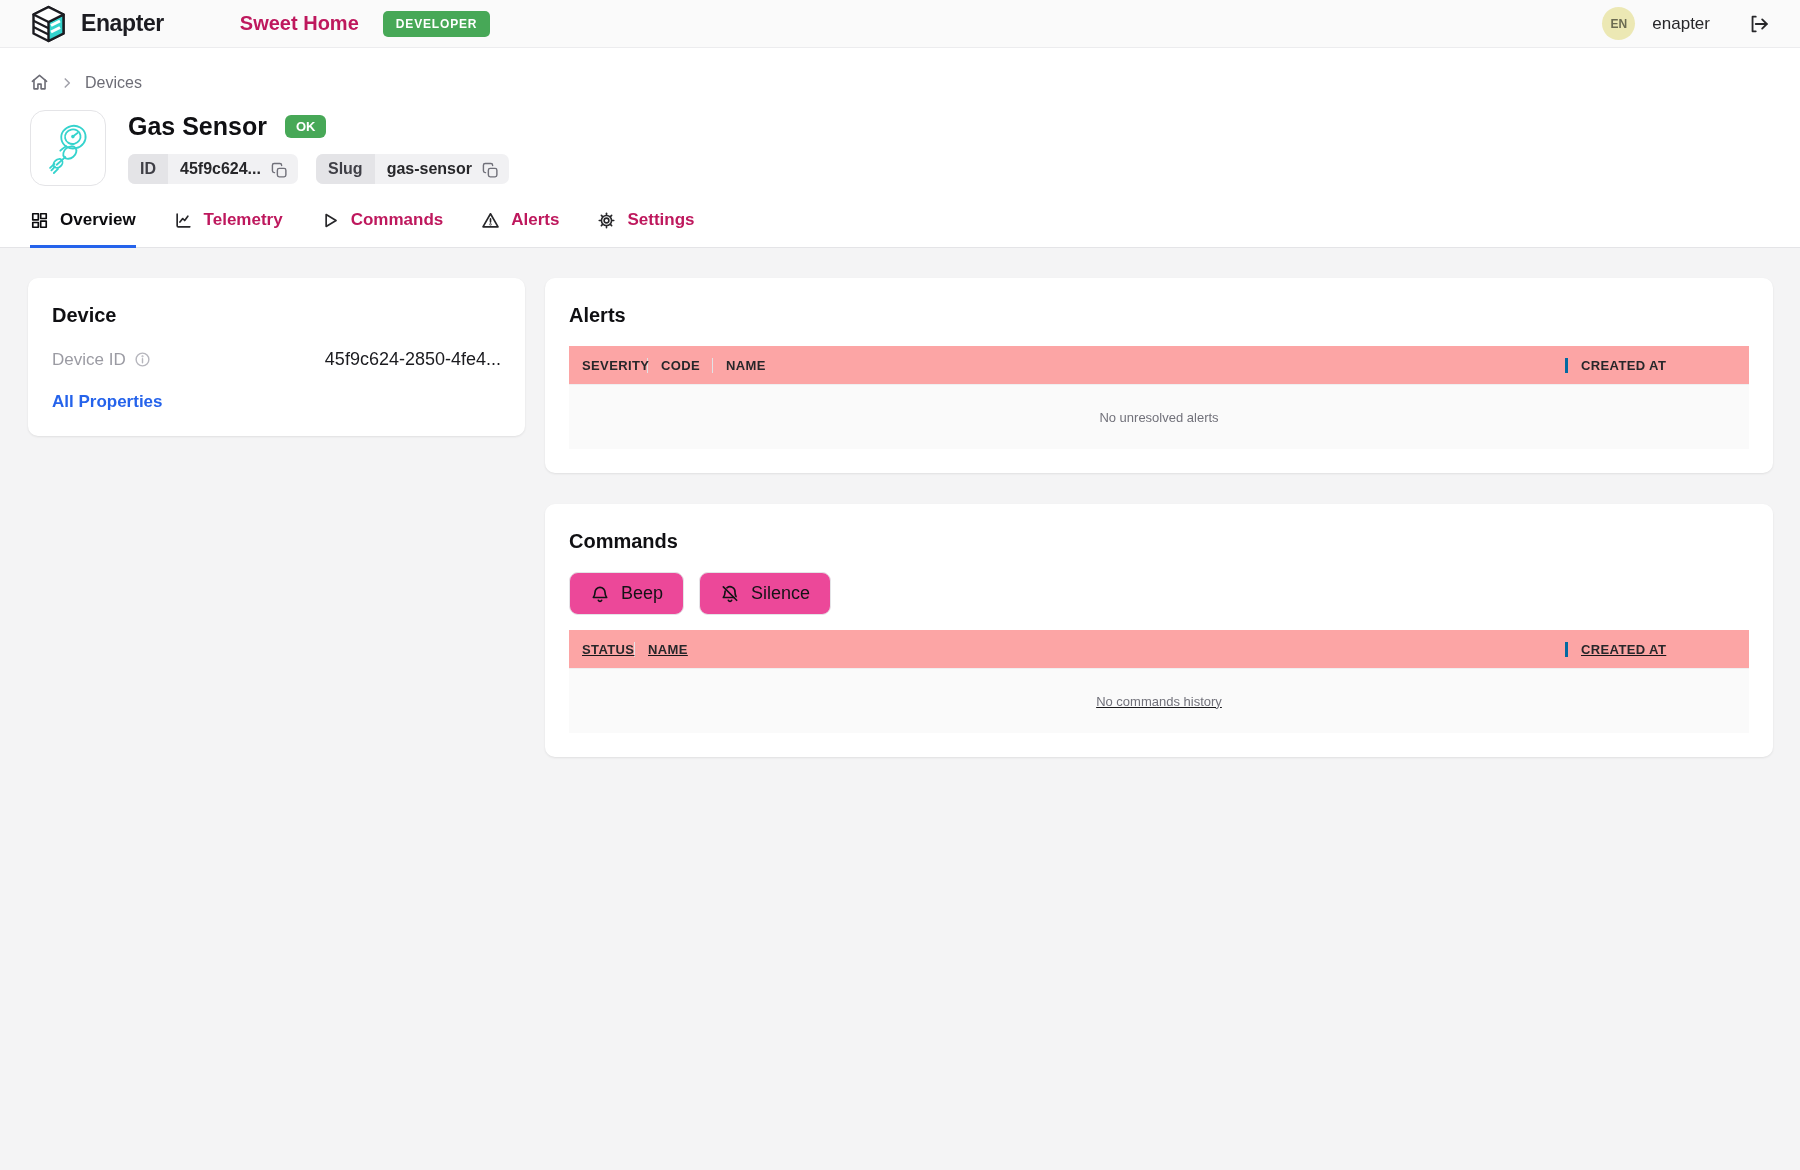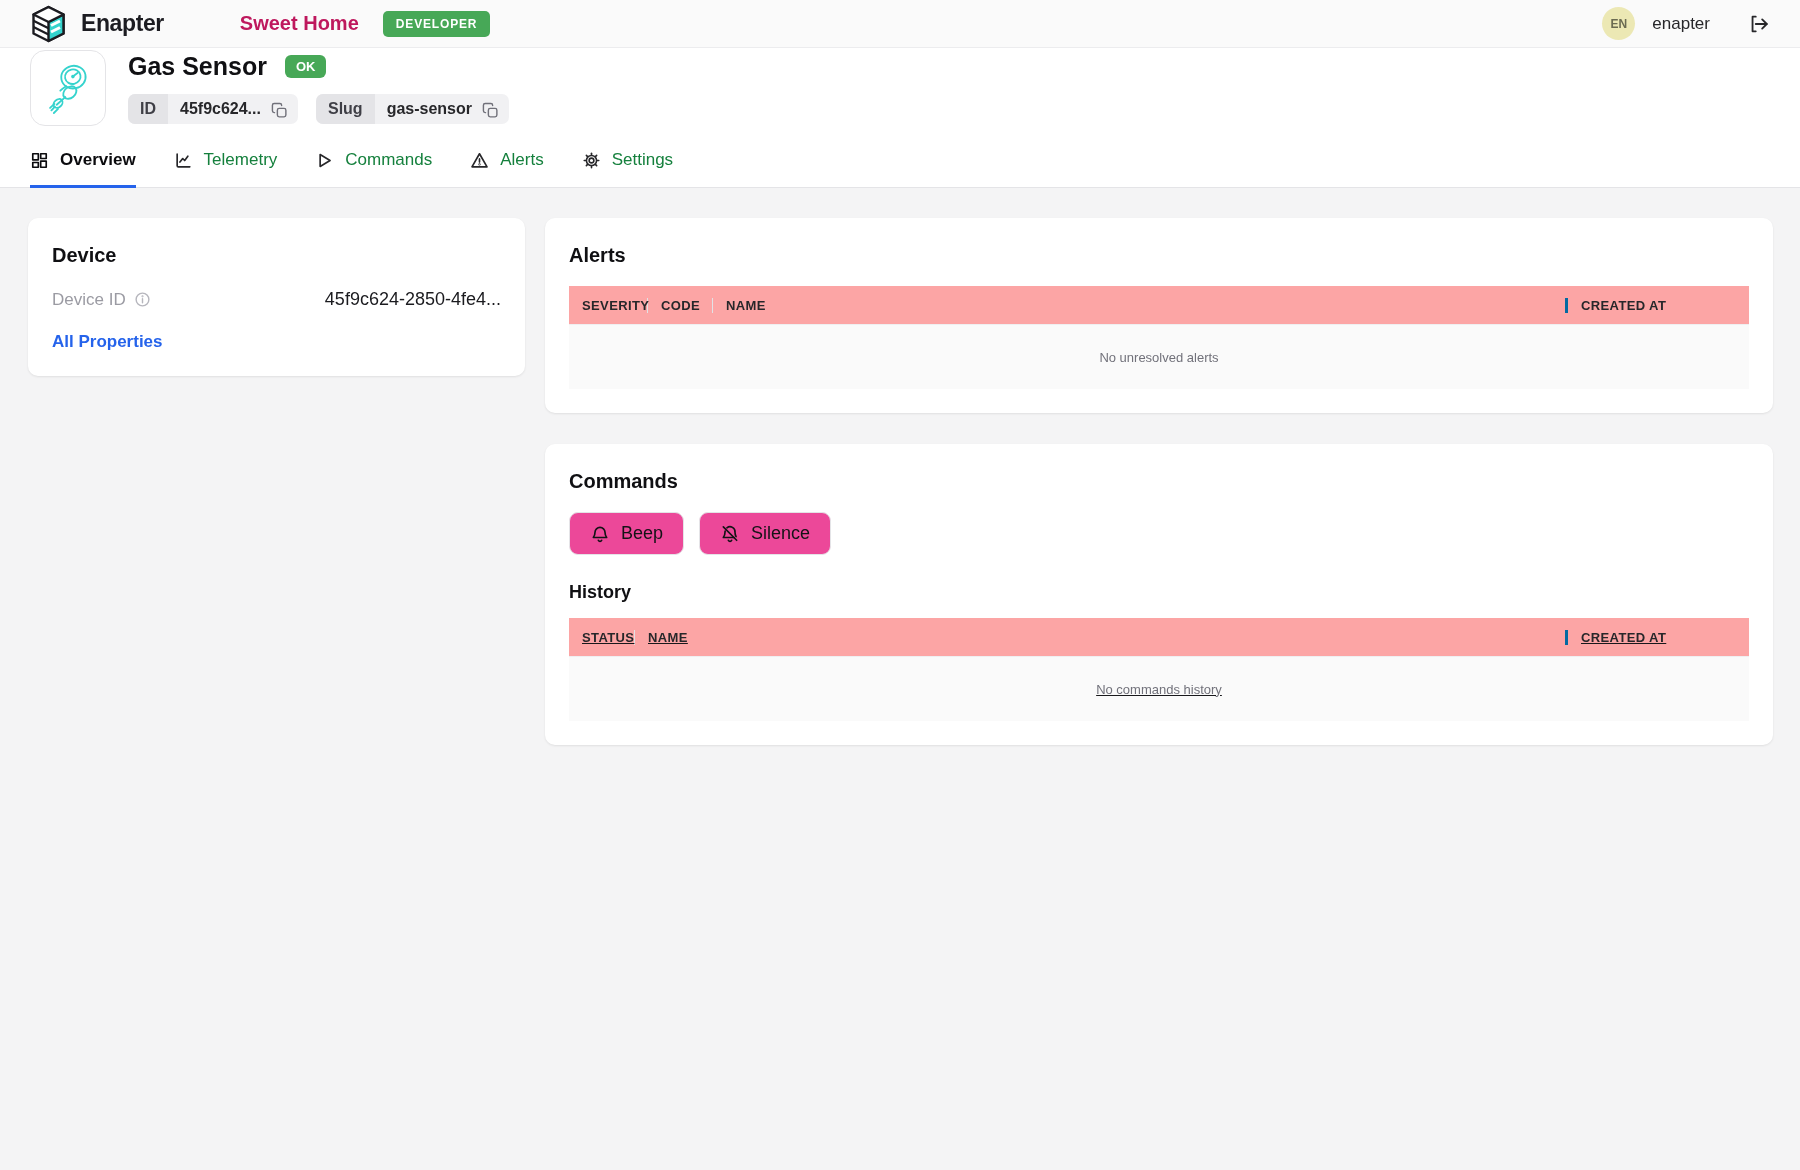--- a/index.html
+++ b/index.html
@@ -59,23 +59,24 @@
     display:flex; align-items:center; border-radius:7px; overflow:hidden;
     background:#f1f1f3; font-size:16px; color:#3f3f46;
   }
   .chip-label { background:#e4e4e7; padding:6px 12px; color:#3f3f46; }
   .chip-value { padding:6px 8px 6px 12px; color:#27272a; }
   .copy-btn { background:none; border:none; padding:2px 10px 0 2px; cursor:pointer; }
 
   
   .tabs { display:flex; gap:38px; padding:0 30px; margin-top:24px; }
   .tab {
-    display:flex; align-items:center; gap:11px; font-size:17px; color:#15803d;
+    display:flex; align-items:center; gap:11px; font-size:17px; color:#be185d;
     padding-bottom:15px; border-bottom:3px solid transparent; cursor:pointer;
     margin-bottom:-1px;
+    font-weight:bold;
   }
   .tab.active { font-weight:bold; border-bottom-color:#2563eb; color:#0b0b0e; }
 
   
   .content { padding:30px 27px 0 28px; display:flex; gap:20px; align-items:flex-start; }
   .left-col { width:497px; flex:0 0 auto; }
   .right-col { flex:1; display:flex; flex-direction:column; gap:31px; }
   .card {
     background:#fff; border-radius:10px; padding:24px;
     box-shadow:0 1px 3px rgba(0,0,0,0.05), 0 1px 2px rgba(0,0,0,0.04);
@@ -153,20 +154,36 @@
           <line x1="9" y1="12" x2="21" y2="12"></line>
           <polyline points="16,7 21,12 16,17"></polyline>
         </svg>
       </span>
     </button>
   </div>
 </div>
 
 <div class="white-section">
 
+  <div class="breadcrumb">
+    <a aria-label="home">
+      <span>
+        <svg width="19" height="19" viewBox="0 0 24 24" fill="none" stroke="#6d6d76" stroke-width="2" stroke-linecap="round" stroke-linejoin="round">
+          <path d="M3 10.5 12 3l9 7.5"></path>
+          <path d="M5 9v11h5v-6h4v6h5V9"></path>
+        </svg>
+      </span>
+    </a>
+    <span>
+      <svg width="14" height="14" viewBox="0 0 24 24" fill="none" stroke="#a1a1aa" stroke-width="2.6" stroke-linecap="round" stroke-linejoin="round">
+        <polyline points="9,5 16,12 9,19"></polyline>
+      </svg>
+    </span>
+    <a>Devices</a>
+  </div>
 
   <div class="device-head">
     <div class="device-avatar">
       <span>
         <svg width="58" height="58" viewBox="0 0 64 64" fill="none" stroke="#35d3cd" stroke-width="2" stroke-linecap="round" stroke-linejoin="round">
           <ellipse cx="38" cy="20" rx="13.5" ry="12.5" transform="rotate(-12 38 20)"></ellipse>
           <ellipse cx="37.4" cy="19.4" rx="8.6" ry="8" transform="rotate(-12 38 20)"></ellipse>
           <line x1="37.4" y1="19.4" x2="42.5" y2="15.5"></line>
           <circle cx="37.4" cy="19.4" r="1" fill="#35d3cd"></circle>
           <path d="M30 30c-2.5 1.5-4.5 3-6.5 5"></path>
@@ -324,21 +341,20 @@
               <path d="M8.3 4.6A6 6 0 0 1 18 10c0 2.5.6 4.1 1.3 5.2"></path>
               <path d="M6.2 8.5C6.07 9 6 9.5 6 10c0 3.5-1.2 5.2-2 6.2h13"></path>
               <path d="M10 19.5a2.2 2.2 0 0 0 4 0"></path>
               <line x1="4" y1="3.5" x2="20" y2="19.5"></line>
             </svg>
           </span>
           <span>Silence</span>
         </button>
       </div>
 
-      <div class="history-title">History</div>
       <div class="tbl history-tbl">
         <div class="thead">
           <div class="th col-status sep">STATUS</div>
           <div class="th col-name">NAME</div>
           <div class="th col-created last">CREATED AT</div>
         </div>
         <div class="tbody-empty">No commands history</div>
       </div>
     </div>
 

